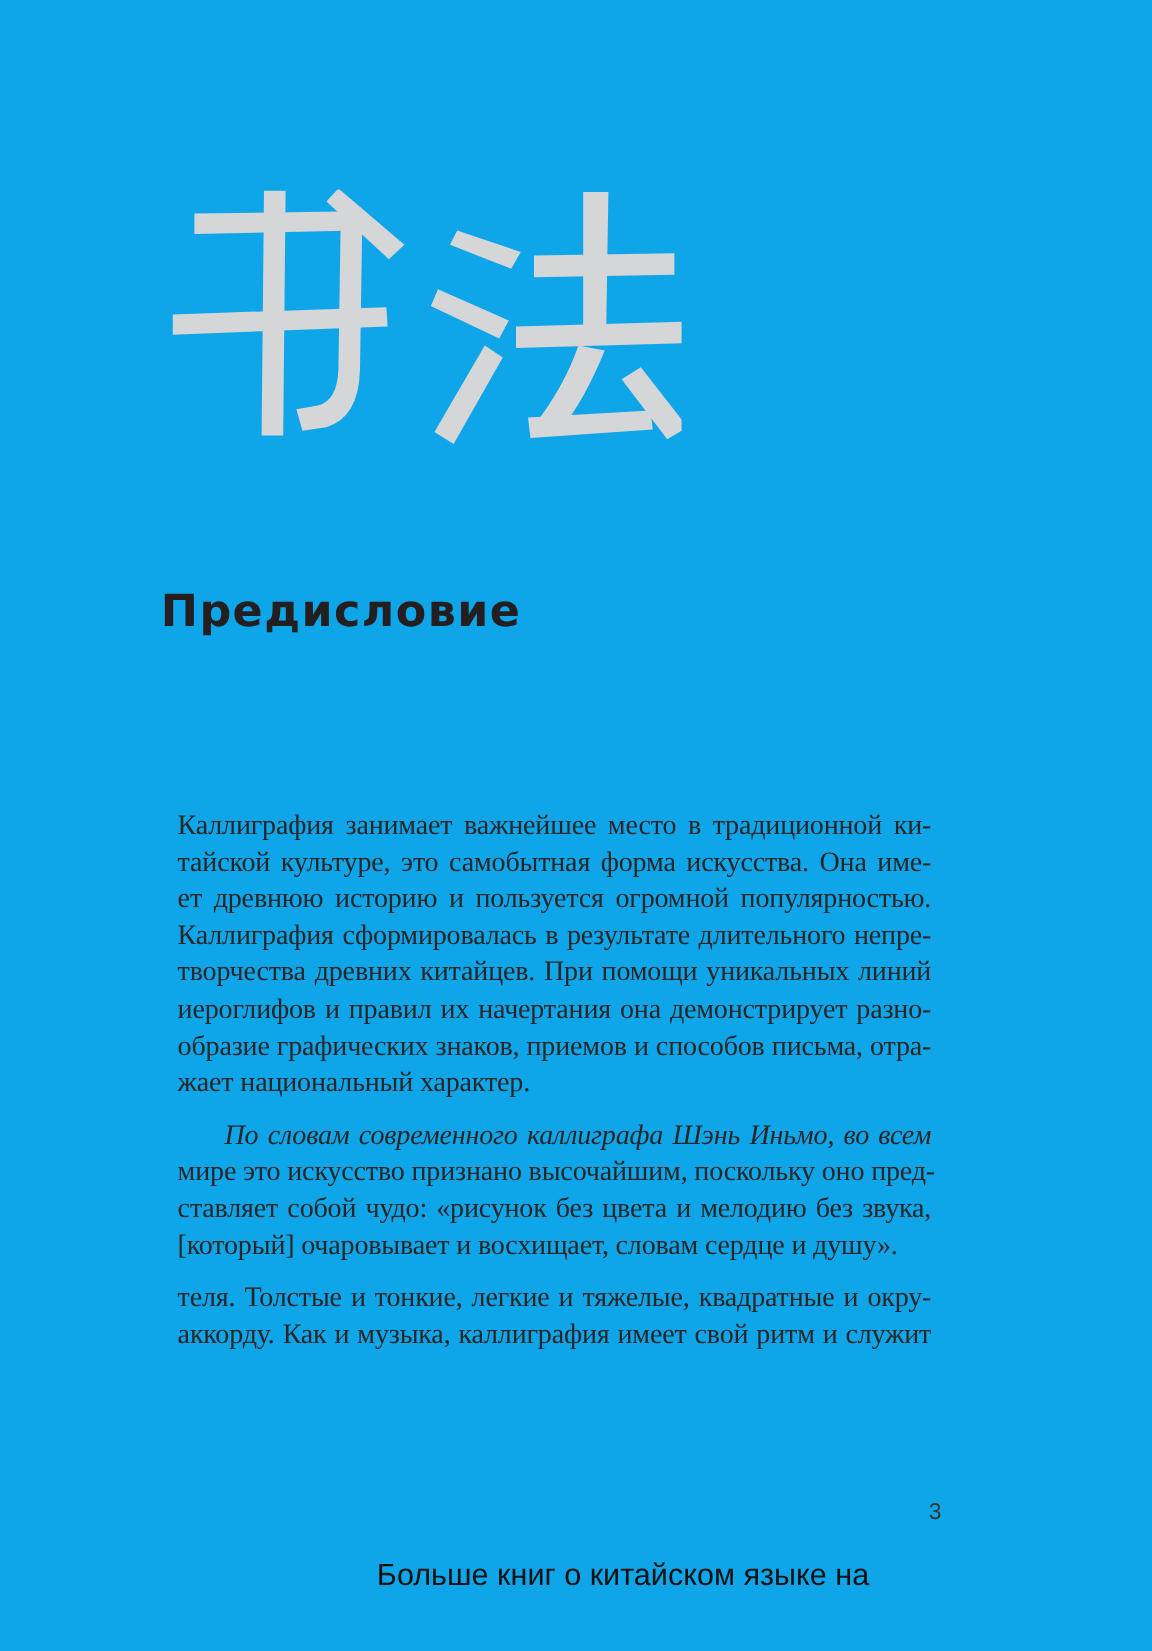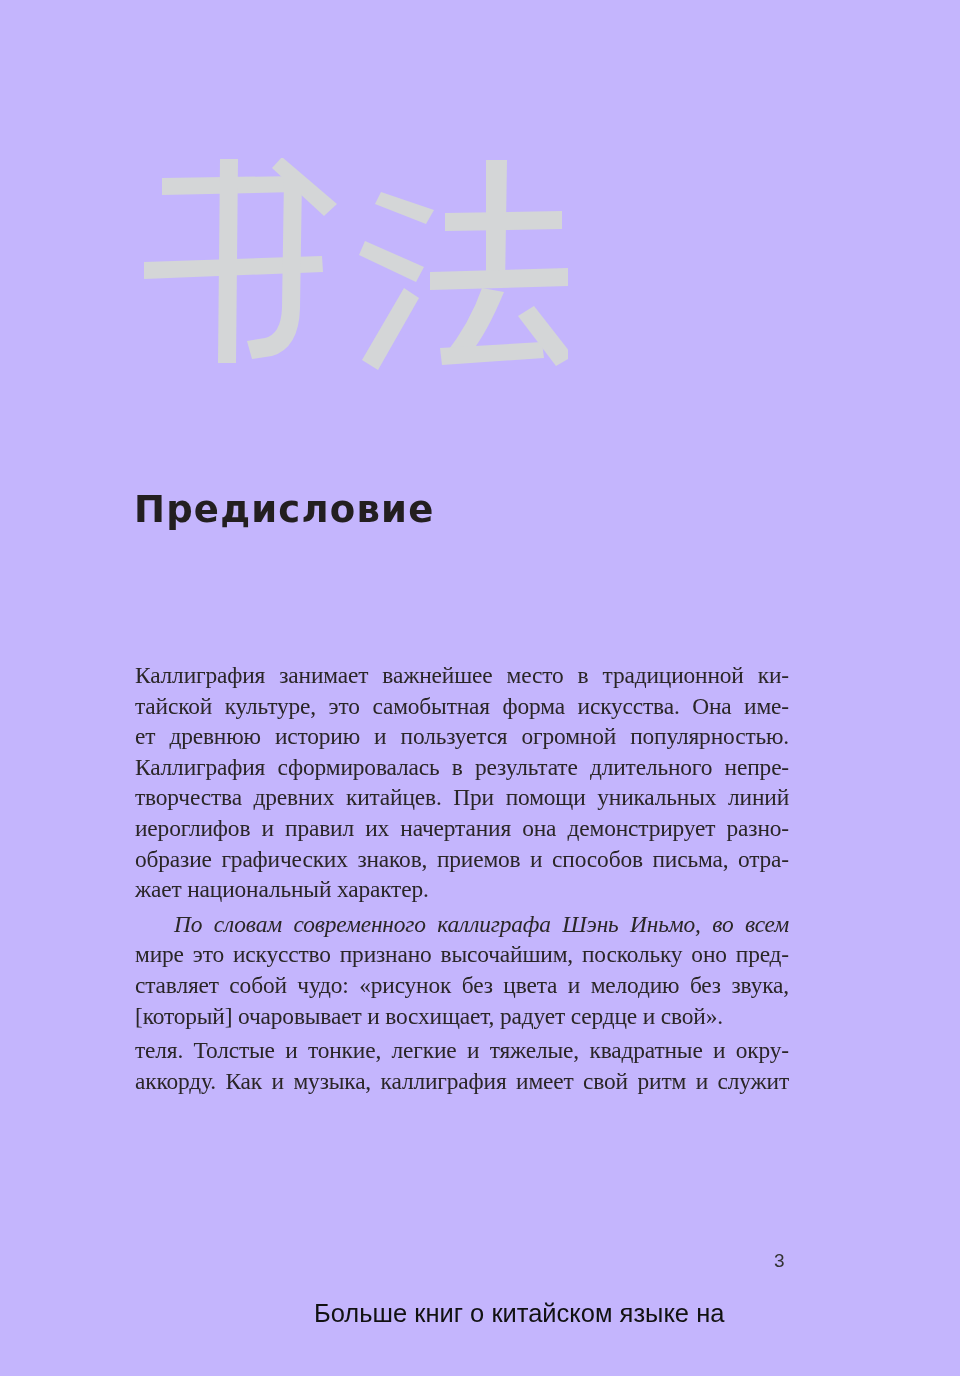--- a/index.html
+++ b/index.html
@@ -10,21 +10,21 @@
     body {
       width: 960px;
       height: 1376px;
       position: relative;
       overflow: hidden;
     }
     .page {
       position: absolute;
       left: 0; top: 0;
       width: 960px; height: 1376px;
-      background: #c4b5fd;
+      background: #0ea5e9;
     }
     .hanzi {
       position: absolute;
       left: 132px;
       top: 158px;
       width: 436px;
       height: 214px;
     }
     .hanzi svg { display: block; }
     .chapter-title {
@@ -45,21 +45,21 @@
       left: 135px;
       top: 660px;
       width: 654px;
       font-family: "Liberation Serif", "DejaVu Serif", serif;
       font-size: 23.4px;
       line-height: 30.6px;
       color: #2a2627;
       letter-spacing: -0.15px;
     }
     .body-text .para {
-      margin: 0;
+      margin: 13px;
     }
     .body-text .line {
       display: block;
       white-space: nowrap;
       text-align: justify;
       text-align-last: justify;
       height: 30.6px;
     }
     .body-text .line.last {
       text-align-last: left;
@@ -141,21 +141,21 @@
       <span class="line">Каллиграфия сформировалась в результате длительного непре-</span>
       <span class="line">творчества древних китайцев. При помощи уникальных линий</span>
       <span class="line">иероглифов и правил их начертания она демонстрирует разно-</span>
       <span class="line">образие графических знаков, приемов и способов письма, отра-</span>
       <span class="line last">жает национальный характер.</span>
     </p>
     <p class="para indent">
       <span class="line first">По словам современного каллиграфа Шэнь Иньмо, во всем</span>
       <span class="line">мире это искусство признано высочайшим, поскольку оно пред-</span>
       <span class="line">ставляет собой чудо: «рисунок без цвета и мелодию без звука,</span>
-      <span class="line last">[который] очаровывает и восхищает, радует сердце и свой».</span>
+      <span class="line last">[который] очаровывает и восхищает, словам сердце и душу».</span>
     </p>
     <p class="para indent">
       <span class="line">теля. Толстые и тонкие, легкие и тяжелые, квадратные и окру-</span>
       <span class="line">аккорду. Как и музыка, каллиграфия имеет свой ритм и служит</span>
     </p>
   </div>
 
   <div class="footer-note">
     <span>Больше книг о китайском языке на</span>
   </div>

